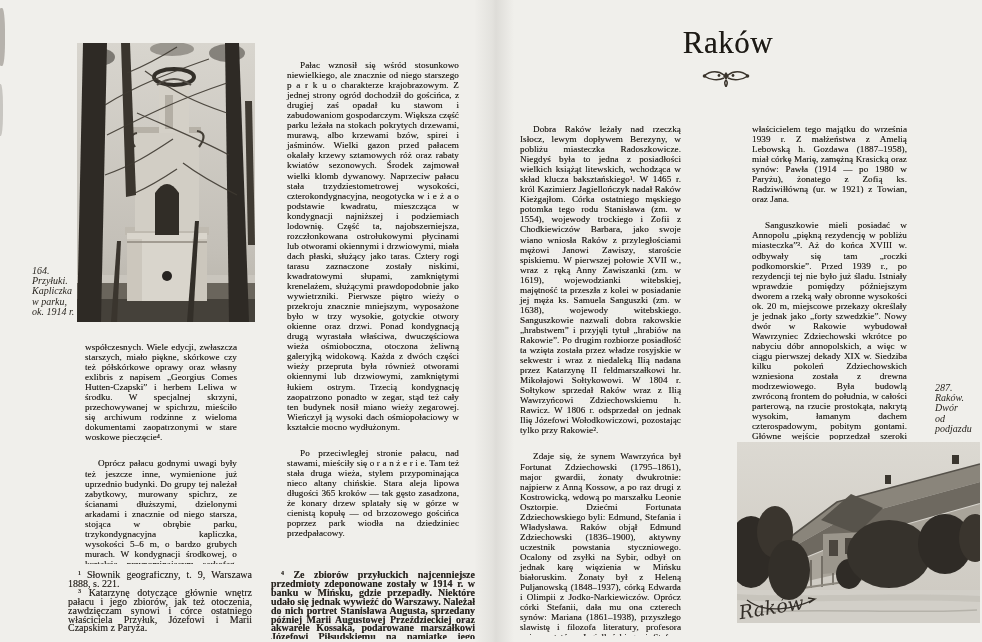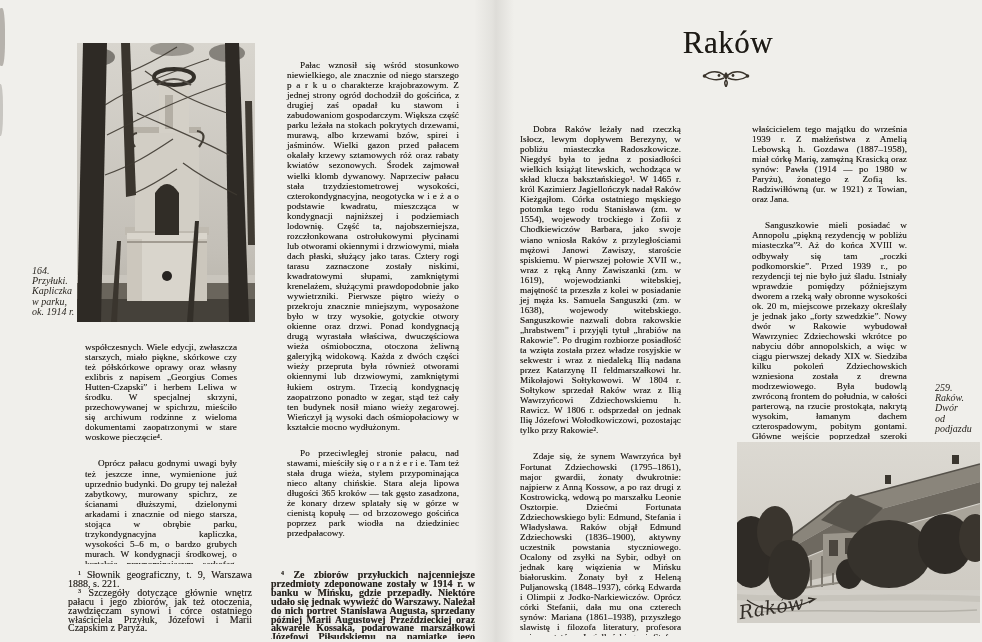--- a/index.html
+++ b/index.html
@@ -114,21 +114,21 @@
 w parku,
 ok. 1914 r.</div>
 
   <div class="bodycol" style="left:69px;top:326px;width:184px;height:238px;">
     <p>współczesnych. Wiele edycji, zwłaszcza starszych, miało piękne, skórkowe czy też półskórkowe oprawy oraz własny exlibris z napisem „Georgius Comes Hutten-Czapski” i herbem Leliwa w środku. W specjalnej skrzyni, przechowywanej w spichrzu, mieściło się archiwum rodzinne z wieloma dokumentami zaopatrzonymi w stare woskowe pieczęcie⁴.</p>
     <p class="ind">Oprócz pałacu godnymi uwagi były też jeszcze inne, wymienione już uprzednio budynki. Do grupy tej należał zabytkowy, murowany spichrz, ze ścianami dłuższymi, dzielonymi arkadami i znacznie od niego starsza, stojąca w obrębie parku, trzykondygnacyjna kapliczka, wysokości 5–6 m, o bardzo grubych murach. W kondygnacji środkowej, o kształcie przypominającym sarkofag, miała ona wnęki, gdzie pomiędzy czterema filarami znajdowała się drewniana, niegdyś polichromowana rzeźba, wyobrażająca św. Jana Nepomucena, pochodząca co najmniej z XVIII w. Kapliczkę wieńczyła kanelowana kolumna.</p>
   </div>
 
   <div class="fnotes" style="left:68px;top:571px;width:184px;height:68px;">
     <p>¹ Słownik geograficzny, t. 9, Warszawa 1888, s. 221.</p>
-    <p>³ Szczegóły dotyczące głównie wnętrz pałacu i jego zbiorów, jak też otoczenia, zawdzięczam synowi i córce ostatniego właściciela Przyłuk, Józefowi i Marii Czapskim z Paryża.</p>
+    <p>³ Katarzynę dotyczące głównie wnętrz pałacu i jego zbiorów, jak też otoczenia, zawdzięczam synowi i córce ostatniego właściciela Przyłuk, Józefowi i Marii Czapskim z Paryża.</p>
   </div>
 
   <div class="bodycol" style="left:271px;top:44px;width:204px;height:505px;">
     <p class="ind">Pałac wznosił się wśród stosunkowo niewielkiego, ale znacznie od niego starszego p a r k u o charakterze krajobrazowym. Z jednej strony ogród dochodził do gościńca, z drugiej zaś opadał ku stawom i zabudowaniom gospodarczym. Większa część parku leżała na stokach pokrytych drzewami, murawą, albo krzewami bzów, spirei i jaśminów. Wielki gazon przed pałacem okalały krzewy sztamowych róż oraz rabaty kwiatów sezonowych. Środek zajmował wielki klomb dywanowy. Naprzeciw pałacu stała trzydziestometrowej wysokości, czterokondygnacyjna, neogotycka w i e ż a o podstawie kwadratu, mieszcząca w kondygnacji najniższej i podziemiach lodownię. Część ta, najobszerniejsza, rozczłonkowana ostrołukowymi płycinami lub otworami okiennymi i drzwiowymi, miała dach płaski, służący jako taras. Cztery rogi tarasu zaznaczone zostały niskimi, kwadratowymi słupami, zamkniętymi krenelażem, służącymi prawdopodobnie jako wywietrzniki. Pierwsze piętro wieży o przekroju znacznie mniejszym, wyposażone było w trzy wysokie, gotyckie otwory okienne oraz drzwi. Ponad kondygnacją drugą wyrastała właściwa, dwuczęściowa wieża ośmioboczna, otoczona żeliwną galeryjką widokową. Każda z dwóch części wieży przepruta była również otworami okiennymi lub drzwiowymi, zamkniętymi łukiem ostrym. Trzecią kondygnację zaopatrzono ponadto w zegar, stąd też cały ten budynek nosił miano wieży zegarowej. Wieńczył ją wysoki dach ośmiopołaciowy w kształcie mocno wydłużonym.</p>
     <p class="ind">Po przeciwległej stronie pałacu, nad stawami, mieściły się o r a n ż e r i e. Tam też stała druga wieża, stylem przypominająca nieco altany chińskie. Stara aleja lipowa długości 365 kroków — tak gęsto zasadzona, że konary drzew splatały się w górze w cienistą kopułę — od brzozowego gościńca poprzez park wiodła na dziedziniec przedpałacowy.</p>
   </div>
 
   <div class="fnotes" style="left:271px;top:571px;width:204px;height:68px;font-weight:bold;">
     <p>⁴ Ze zbiorów przyłuckich najcenniejsze przedmioty zdeponowane zostały w 1914 r. w banku w Mińsku, gdzie przepadły. Niektóre udało się jednak wywieźć do Warszawy. Należał do nich portret Stanisława Augusta, sprzedany później Marii Augustowej Przeździeckiej oraz akwarele Kossaka, podarowane marszałkowi Józefowi Piłsudskiemu na pamiątkę jego pobytu w Przyłukach w 1919 r.</p>
   </div>
@@ -155,21 +155,21 @@
   <div class="bodycol" style="left:504px;top:108px;width:193px;height:528px;">
     <p class="ind">Dobra Raków leżały nad rzeczką Isłocz, lewym dopływem Berezyny, w pobliżu miasteczka Radoszkowicze. Niegdyś była to jedna z posiadłości wielkich książąt litewskich, wchodząca w skład klucza baksztańskiego¹. W 1465 r. król Kazimierz Jagiellończyk nadał Raków Kieżgajłom. Córka ostatniego męskiego potomka tego rodu Stanisława (zm. w 1554), wojewody trockiego i Zofii z Chodkiewiczów Barbara, jako swoje wiano wniosła Raków z przyległościami mężowi Janowi Zawiszy, staroście spiskiemu. W pierwszej połowie XVII w., wraz z ręką Anny Zawiszanki (zm. w 1619), wojewodzianki witebskiej, majętność ta przeszła z kolei w posiadanie jej męża ks. Samuela Sanguszki (zm. w 1638), wojewody witebskiego. Sanguszkowie nazwali dobra rakowskie „hrabstwem” i przyjęli tytuł „hrabiów na Rakowie”. Po drugim rozbiorze posiadłość ta wzięta została przez władze rosyjskie w sekwestr i wraz z niedaleką Ilią nadana przez Katarzynę II feldmarszałkowi hr. Mikołajowi Sołtykowowi. W 1804 r. Sołtykow sprzedał Raków wraz z Ilią Wawrzyńcowi Zdziechowskiemu h. Rawicz. W 1806 r. odsprzedał on jednak Ilię Józefowi Wołodkowiczowi, pozostając tylko przy Rakowie².</p>
     <p class="ind">Zdaje się, że synem Wawrzyńca był Fortunat Zdziechowski (1795–1861), major gwardii, żonaty dwukrotnie: najpierw z Anną Kossow, a po raz drugi z Kostrowicką, wdową po marszałku Leonie Osztorpie. Dziećmi Fortunata Zdziechowskiego byli: Edmund, Stefania i Władysława. Raków objął Edmund Zdziechowski (1836–1900), aktywny uczestnik powstania styczniowego. Ocalony od zsyłki na Sybir, odbył on jednak karę więzienia w Mińsku białoruskim. Żonaty był z Heleną Puljanowską (1848–1937), córką Edwarda i Olimpii z Jodko-Narkiewiczów. Oprócz córki Stefanii, dała mu ona czterech synów: Mariana (1861–1938), przyszłego slawistę i filozofa literatury, profesora uniwersytetów: Jagiellońskiego i Stefana Batorego, Józefa, Fortunata jun. (1868–1932) i najmłodszego — Kazimierza. Edmund Zdziechowski dokupił jeszcze od Kostrowickich piękny majątek Nowosiółki z pałacem, który przeznaczył dla syna Józefa, podczas gdy Raków otrzymał najmłodszy Kazimierz Zdziechowski (1875–1942 w Oświęcimiu). Był on</p>
   </div>
 
   <div class="bodycol" style="left:736px;top:108px;width:187px;height:332px;">
     <p>właścicielem tego majątku do września 1939 r. Z małżeństwa z Amelią Lebowską h. Gozdawa (1887–1958), miał córkę Marię, zamężną Krasicką oraz synów: Pawła (1914 — po 1980 w Paryżu), żonatego z Zofią ks. Radziwiłłówną (ur. w 1921) z Towian, oraz Jana.</p>
     <p class="ind">Sanguszkowie mieli posiadać w Annopolu „piękną rezydencję w pobliżu miasteczka”³. Aż do końca XVIII w. odbywały się tam „roczki podkomorskie”. Przed 1939 r., po rezydencji tej nie było już śladu. Istniały wprawdzie pomiędzy późniejszym dworem a rzeką wały obronne wysokości ok. 20 m, miejscowe przekazy określały je jednak jako „forty szwedzkie”. Nowy dwór w Rakowie wybudował Wawrzyniec Zdziechowski wkrótce po nabyciu dóbr annopolskich, a więc w ciągu pierwszej dekady XIX w. Siedziba kilku pokoleń Zdziechowskich wzniesiona została z drewna modrzewiowego. Była budowlą zwróconą frontem do południa, w całości parterową, na rzucie prostokąta, nakrytą wysokim, łamanym dachem czterospadowym, pobitym gontami. Główne wejście poprzedzał szeroki ganek czy raczej weranda z dachem jednospadowym. Ponieważ w początkach XX w. dom ten okazał się zbyt ciasny, do jego lewego boku dobudowano wysunięte znacznie przed czoło zasadniczej bryły skrzydło. Wzniesiony na niewielkim podmurowaniu, dwór miał ściany zewnętrzne</p>
   </div>
 
-  <div class="caption" style="left:935px;top:383px;width:46px;">259.
+  <div class="caption" style="left:935px;top:383px;width:46px;">287.
 Raków.
 Dwór
 od podjazdu</div>
 
   <figure class="photo" style="left:737px;top:442px;width:243px;height:181px;">
     <svg viewBox="0 0 243 181" preserveAspectRatio="none">
       <defs>
         <linearGradient id="skym" x1="0" y1="0" x2="0" y2="1">
           <stop offset="0" stop-color="#dcd9d2"></stop>
           <stop offset="1" stop-color="#ccc8c0"></stop>

